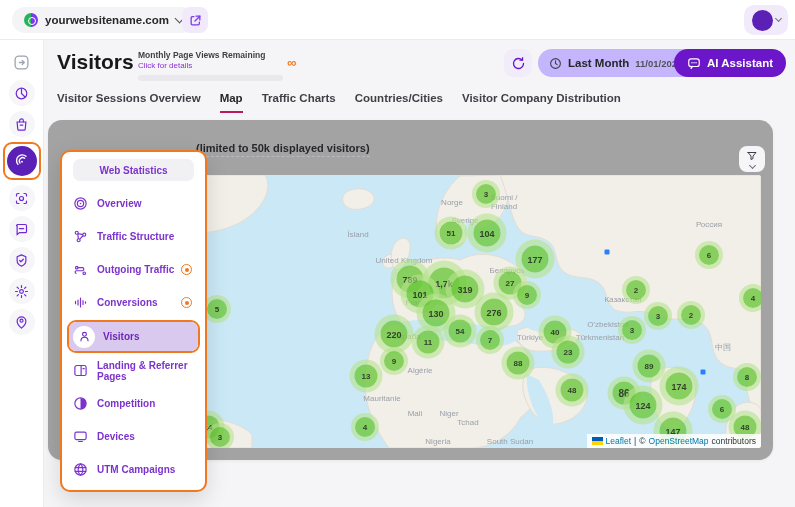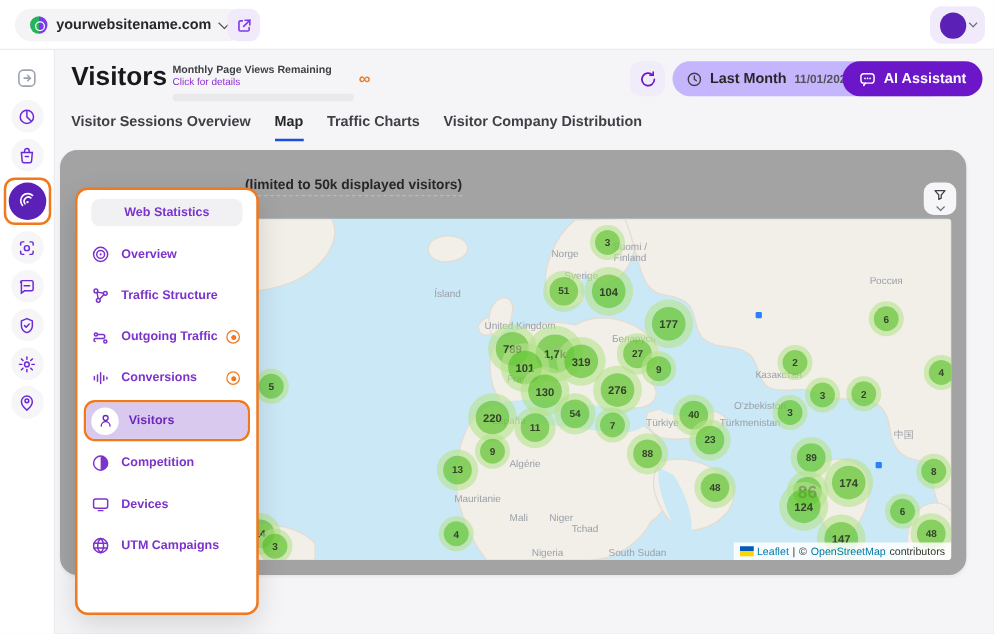--- a/index.html
+++ b/index.html
@@ -52,21 +52,21 @@
     background:#c4b5fd; display:flex; align-items:center; gap:6px; padding:0 11px; cursor:pointer; }
   .period-pill .p { font-size:11.5px; font-weight:bold; color:#27272a; }
   .period-pill .d { font-size:9.5px; color:#52525b; font-weight:bold; }
   .ai-btn { position:absolute; right:9px; top:49px; height:28px; border-radius:14px; background:#6b16c9;
     color:#fff; display:flex; align-items:center; gap:6px; padding:0 13px; cursor:pointer; }
   .ai-btn .t { font-size:11.5px; font-weight:bold; }
 
   
   .tabs { position:absolute; left:57px; top:92px; display:flex; gap:19px; z-index:5; }
   .tab { font-size:11.5px; font-weight:bold; color:#3f3f46; padding-bottom:7px; cursor:pointer; }
-  .tab.active { color:#27272a; border-bottom:2px solid #1d4ed8; }
+  .tab.active { color:#27272a; border-bottom:2px solid #be185d; }
 
   
   .card { position:absolute; left:48px; top:120px; width:725px; height:340px; background:#a3a3a3;
     border-radius:14px; box-shadow:0 1px 3px rgba(0,0,0,.06); z-index:10; }
   .card-title { position:absolute; left:148px; top:22px; font-size:11px; font-weight:bold; color:#27272a;
     border-bottom:1px dashed #b9b9c0; padding-bottom:2px; }
   .filter-btn { position:absolute; right:8px; top:26px; width:26px; height:26px; border-radius:8px;
     background:#f6f6f8; display:flex; flex-direction:column; align-items:center; justify-content:center; cursor:pointer; }
   .filter-btn .chev.sm { margin-top:1px; }
 
@@ -218,20 +218,21 @@
       <rect x="3" y="5" width="18" height="13" rx="4"></rect>
       <path d="M9 18l-2 3M8.5 11.5h.01M12 11.5h.01M15.5 11.5h.01" stroke-width="2.4"></path>
     </svg>
   <span class="t">AI Assistant</span>
 </div>
 
 <div class="tabs">
   <span class="tab">Visitor Sessions Overview</span>
   <span class="tab active">Map</span>
   <span class="tab">Traffic Charts</span>
+  <span class="tab">Countries/Cities</span>
   <span class="tab">Visitor Company Distribution</span>
 </div>
 
 <div class="card">
   <div class="card-title">(limited to 50k displayed visitors)</div>
   <div class="filter-btn">
     <svg width="12" height="12" viewBox="0 0 24 24" fill="none" stroke="#3f3f46" stroke-width="2" stroke-linecap="round" stroke-linejoin="round">
         <path d="M4 5h16l-6 7v5l-4 2v-7L4 5z"></path>
       </svg>
     <span class="chev sm"></span>
@@ -314,36 +315,36 @@
         <div class="cluster" style="left: 598px; top: 141px; width: 20px; height: 20px; font-size: 8px; box-shadow: rgba(181, 226, 140, 0.6) 0px 0px 0px 4px;">3</div>
         <div class="cluster" style="left: 572px; top: 155px; width: 20px; height: 20px; font-size: 8px; box-shadow: rgba(181, 226, 140, 0.6) 0px 0px 0px 4px;">3</div>
         <div class="cluster" style="left: 631px; top: 140px; width: 20px; height: 20px; font-size: 8px; box-shadow: rgba(181, 226, 140, 0.6) 0px 0px 0px 4px;">2</div>
         <div class="cluster" style="left: 693px; top: 123px; width: 20px; height: 20px; font-size: 8px; box-shadow: rgba(181, 226, 140, 0.6) 0px 0px 0px 4px;">4</div>
         <div class="cluster" style="left: 495px; top: 157px; width: 23px; height: 23px; font-size: 8px; box-shadow: rgba(181, 226, 140, 0.6) 0px 0px 0px 5px;">40</div>
         <div class="cluster" style="left: 508px; top: 177px; width: 23px; height: 23px; font-size: 8px; box-shadow: rgba(181, 226, 140, 0.6) 0px 0px 0px 5px;">23</div>
         <div class="cluster" style="left: 458px; top: 188px; width: 23px; height: 23px; font-size: 8px; box-shadow: rgba(181, 226, 140, 0.6) 0px 0px 0px 5px;">88</div>
         <div class="cluster" style="left: 589px; top: 191px; width: 23px; height: 23px; font-size: 8px; box-shadow: rgba(181, 226, 140, 0.6) 0px 0px 0px 5px;">89</div>
         <div class="cluster" style="left: 619px; top: 211px; width: 27px; height: 27px; font-size: 9px; box-shadow: rgba(181, 226, 140, 0.6) 0px 0px 0px 6px;">174</div>
         <div class="cluster" style="left: 512px; top: 215px; width: 23px; height: 23px; font-size: 8px; box-shadow: rgba(181, 226, 140, 0.6) 0px 0px 0px 5px;">48</div>
-        <div class="cluster" style="left: 586px; top: 218px; width: 23px; height: 23px; font-size: 14px; box-shadow: rgba(181, 226, 140, 0.6) 0px 0px 0px 5px;">86</div>
+        <div class="cluster" style="left: 564px; top: 218px; width: 23px; height: 23px; font-size: 10px; box-shadow: rgba(181, 226, 140, 0.6) 0px 0px 0px 5px;">86</div>
         <div class="cluster" style="left: 583px; top: 230px; width: 27px; height: 27px; font-size: 9px; box-shadow: rgba(181, 226, 140, 0.6) 0px 0px 0px 6px;">124</div>
         <div class="cluster" style="left: 687px; top: 202px; width: 20px; height: 20px; font-size: 8px; box-shadow: rgba(181, 226, 140, 0.6) 0px 0px 0px 4px;">8</div>
         <div class="cluster" style="left: 662px; top: 234px; width: 20px; height: 20px; font-size: 8px; box-shadow: rgba(181, 226, 140, 0.6) 0px 0px 0px 4px;">6</div>
         <div class="cluster" style="left: 602px; top: 256px; width: 27px; height: 27px; font-size: 9px; box-shadow: rgba(181, 226, 140, 0.6) 0px 0px 0px 6px; margin-left: 11px;">147</div>
         <div class="cluster" style="left: 685px; top: 252px; width: 23px; height: 23px; font-size: 8px; box-shadow: rgba(181, 226, 140, 0.6) 0px 0px 0px 5px;">48</div>
         <div class="bluedot" style="left: 547px; top: 77px;"></div>
         <div class="bluedot" style="left: 643px; top: 197px;"></div>
       </div>
     <div id="map-labels">
         <span class="maplabel" style="left: 298px; top: 24px; margin-top: 36px;">Ísland</span>
         <span class="maplabel" style="left: 392px; top: 28px;">Norge</span>
         <span class="maplabel" style="left: 405px; top: 46px;">Sverige</span>
         <span class="maplabel" style="left: 444px; top: 27px;">Suomi /
 Finland</span>
-        <span class="maplabel" style="left: 344px; top: 86px; margin-left: 12px;">United Kingdom</span>
+        <span class="maplabel" style="left: 344px; top: 86px;">United Kingdom</span>
         <span class="maplabel" style="left: 358px; top: 128px;">France</span>
         <span class="maplabel" style="left: 447px; top: 96px;">Беларусь</span>
         <span class="maplabel" style="left: 649px; top: 50px;">Россия</span>
         <span class="maplabel" style="left: 563px; top: 125px;">Казакстан</span>
         <span class="maplabel" style="left: 548px; top: 150px;">O'zbekiston</span>
         <span class="maplabel" style="left: 540px; top: 163px;">Türkmenistan</span>
         <span class="maplabel" style="left: 470px; top: 163px;">Türkiye</span>
         <span class="maplabel" style="left: 347px; top: 162px;">España</span>
         <span class="maplabel" style="left: 360px; top: 196px;">Algérie</span>
         <span class="maplabel" style="left: 322px; top: 224px;">Mauritanie</span>
@@ -411,20 +412,28 @@
       <span class="iconwrap">
         <svg width="13" height="13" viewBox="0 0 24 24" fill="none" stroke="#6d28b9" stroke-width="2">
             <circle cx="12" cy="8" r="3.6"></circle>
             <path d="M5.5 20a6.5 6.5 0 0 1 13 0" stroke-linecap="round"></path>
           </svg>
       </span>
       <span class="lbl">Visitors</span>
     </div>
   </div>
 
+  <div class="mi">
+    <svg width="15" height="15" viewBox="0 0 24 24" fill="none" stroke="#7c33cc" stroke-width="1.9">
+        <rect x="3" y="4" width="18" height="16" rx="3"></rect>
+        <path d="M13 4v16"></path>
+        <path d="M16 9h2" stroke-linecap="round"></path>
+      </svg>
+    <span class="lbl">Landing &amp; Referrer Pages</span>
+  </div>
 
   <div class="mi">
     <svg width="15" height="15" viewBox="0 0 24 24" fill="none" stroke="#7c33cc" stroke-width="1.9">
         <circle cx="12" cy="12" r="9"></circle>
         <path d="M12 3a9 9 0 0 1 0 18z" fill="#7c33cc" stroke="none"></path>
       </svg>
     <span class="lbl">Competition</span>
   </div>
 
   <div class="mi">

